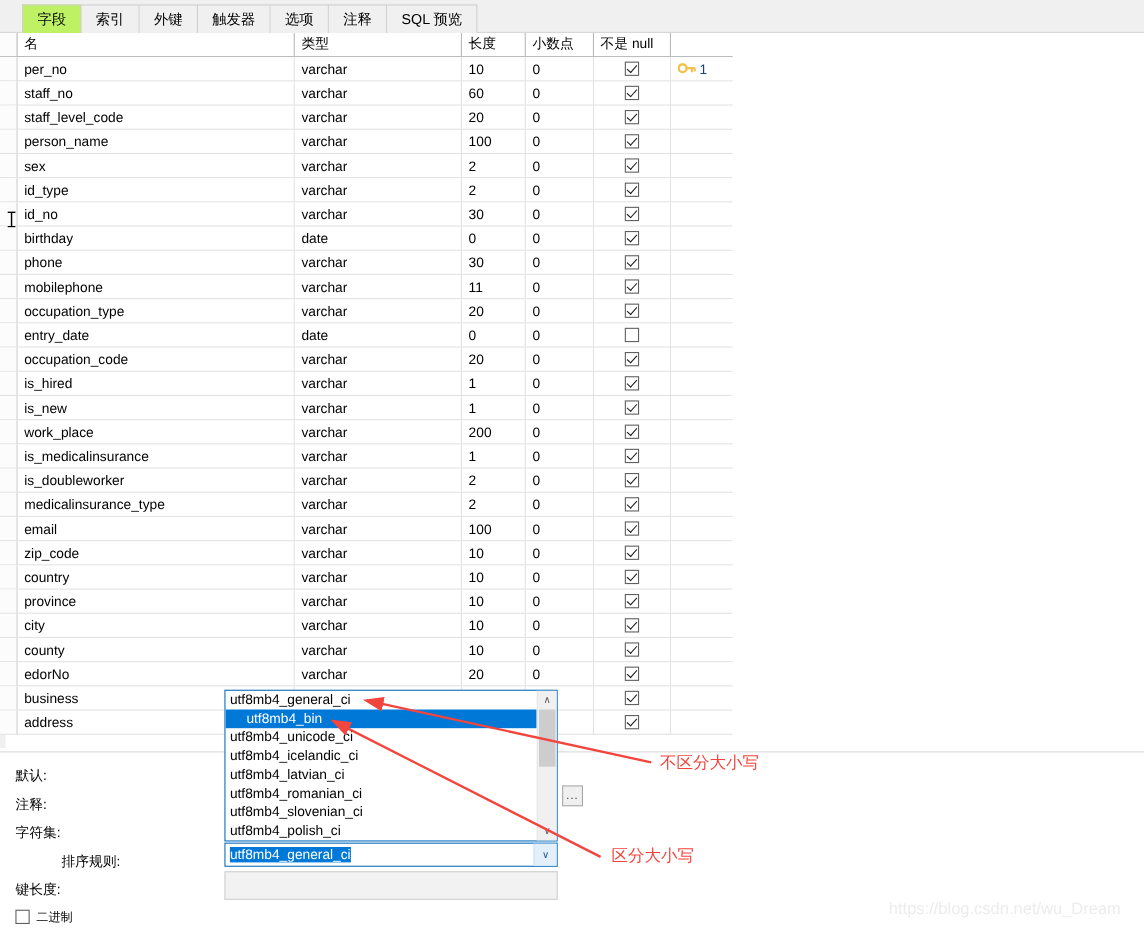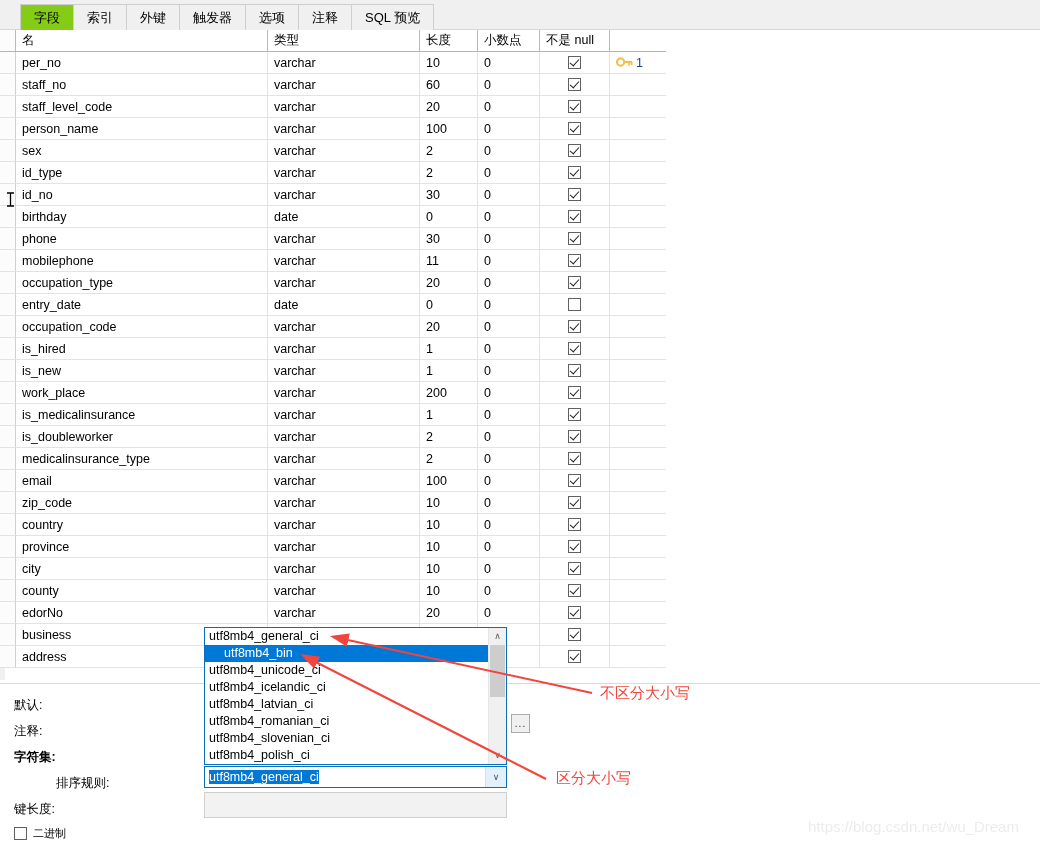--- a/index.html
+++ b/index.html
@@ -44,21 +44,21 @@
     background: #f0f0f0;
     border: 1px solid #cfcfcf;
     border-bottom: none;
     border-left: none;
     color: #000;
     cursor: default;
     white-space: nowrap;
   }
   .tab:first-child { border-left: 1px solid #cfcfcf; }
   .tab.active {
-    background: #84cc16;
+    background: #bef264;
     border-color: #cfcfcf;
     position: relative;
     z-index: 2;
     box-shadow: 0 1px 0 0 #fff;
   }
 
   
   #grid {
     position: absolute;
     left: 0; top: 30px;
@@ -158,21 +158,21 @@
     position: absolute;
     left: 14px;
     height: 22px;
     display: flex;
     align-items: center;
     font-size: 12.5px;
     color: #000;
   }
   #lbl-default   { top: 10px; }
   #lbl-comment   { top: 36px; }
-  #lbl-charset   { top: 62px; font-weight: bold; }
+  #lbl-charset   { top: 62px; }
   #lbl-collation { top: 88px; margin-left: 42px; }
   #lbl-keylen    { top: 114px; }
 
   #binary-row {
     position: absolute;
     left: 14px; top: 142px;
     display: flex; align-items: center; gap: 6px;
     font-size: 11px;
   }
 

